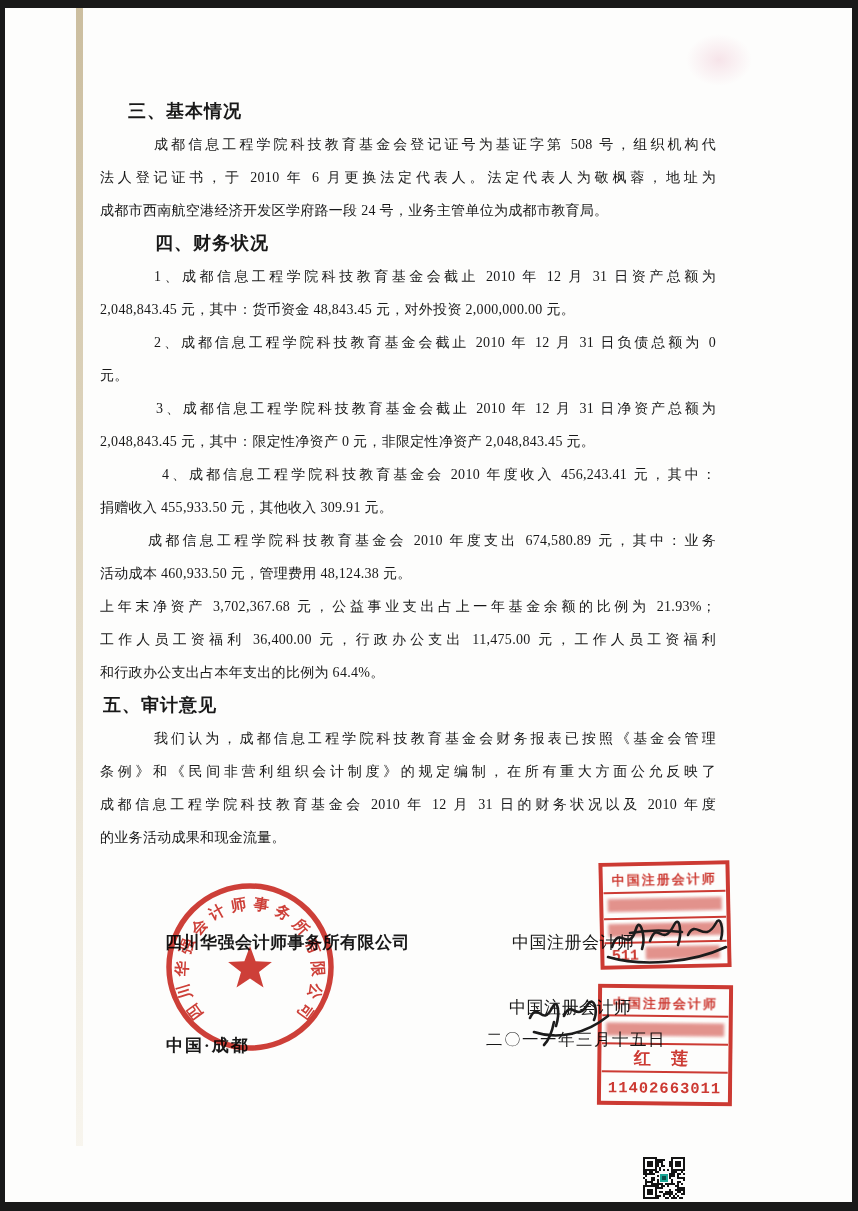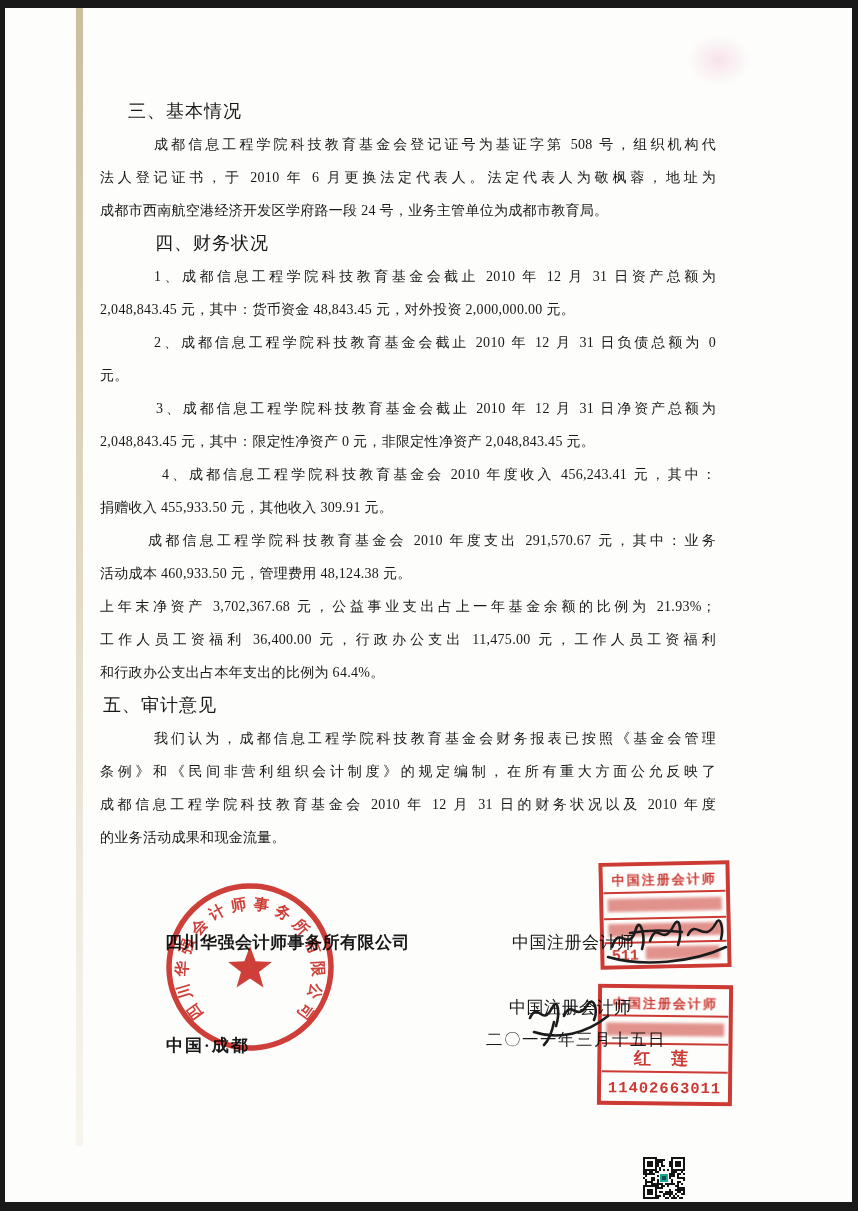--- a/index.html
+++ b/index.html
@@ -8,21 +8,21 @@
   .bar{position:absolute;background:#191919;}
   .bar-top{left:0;top:0;width:858px;height:8px;}
   .bar-bottom{left:0;top:1202px;width:858px;height:9px;}
   .bar-left{left:0;top:0;width:5px;height:1211px;}
   .bar-right{left:852px;top:0;width:6px;height:1211px;}
   .fold{position:absolute;left:76px;top:8px;width:7px;height:1138px;
         background:linear-gradient(180deg,#c6b795 0%,#ddd3bb 45%,#efeadd 80%,#f7f4ec 100%);opacity:.9;}
   .smudge{position:absolute;left:686px;top:34px;width:66px;height:52px;border-radius:50%;
         background:radial-gradient(closest-side,rgba(236,190,205,.4),rgba(236,190,205,0));}
   .flow{position:absolute;left:100px;top:95px;width:616px;}
-  .heading{font-size:18px;line-height:33px;font-weight:400;letter-spacing:1px;}
+  .heading{font-size:18px;line-height:33px;font-weight:700;letter-spacing:1px;}
   .bodyline{font-size:14px;line-height:33px;font-weight:500;letter-spacing:.3px;white-space:nowrap;}
   .jfull{text-align:justify;text-align-last:justify;}
   .abs{position:absolute;}
   .sigtext{font-size:17px;font-weight:500;letter-spacing:.5px;}
   .stampLayer{mix-blend-mode:multiply;}
   svg{display:block;}
 </style>
 </head>
 <body>
 
@@ -38,21 +38,21 @@
       <div class="bodyline">成都市西南航空港经济开发区学府路一段 24 号，业务主管单位为成都市教育局。</div>
       <div class="heading" style="margin-left: 55px;">四、财务状况</div>
       <div class="bodyline jfull" style="padding-left: 54px;">1、成都信息工程学院科技教育基金会截止 2010 年 12 月 31 日资产总额为</div>
       <div class="bodyline">2,048,843.45 元，其中：货币资金 48,843.45 元，对外投资 2,000,000.00 元。</div>
       <div class="bodyline jfull" style="padding-left: 54px;">2、成都信息工程学院科技教育基金会截止 2010 年 12 月 31 日负债总额为 0</div>
       <div class="bodyline">元。</div>
       <div class="bodyline jfull" style="padding-left: 56px;">3、成都信息工程学院科技教育基金会截止 2010 年 12 月 31 日净资产总额为</div>
       <div class="bodyline">2,048,843.45 元，其中：限定性净资产 0 元，非限定性净资产 2,048,843.45 元。</div>
       <div class="bodyline jfull" style="padding-left: 62px;">4、成都信息工程学院科技教育基金会 2010 年度收入 456,243.41 元，其中：</div>
       <div class="bodyline">捐赠收入 455,933.50 元，其他收入 309.91 元。</div>
-      <div class="bodyline jfull" style="padding-left: 48px;">成都信息工程学院科技教育基金会 2010 年度支出 291,570.67 元，其中：业务</div>
+      <div class="bodyline jfull" style="padding-left: 48px;">成都信息工程学院科技教育基金会 2010 年度支出 674,580.89 元，其中：业务</div>
       <div class="bodyline">活动成本 460,933.50 元，管理费用 48,124.38 元。</div>
       <div class="bodyline jfull">上年末净资产 3,702,367.68 元，公益事业支出占上一年基金余额的比例为 21.93%；</div>
       <div class="bodyline jfull">工作人员工资福利 36,400.00 元，行政办公支出 11,475.00 元，工作人员工资福利</div>
       <div class="bodyline">和行政办公支出占本年支出的比例为 64.4%。</div>
       <div class="heading" style="margin-left: 3px;">五、审计意见</div>
       <div class="bodyline jfull" style="padding-left: 54px;">我们认为，成都信息工程学院科技教育基金会财务报表已按照《基金会管理</div>
       <div class="bodyline jfull">条例》和《民间非营利组织会计制度》的规定编制，在所有重大方面公允反映了</div>
       <div class="bodyline jfull">成都信息工程学院科技教育基金会 2010 年 12 月 31 日的财务状况以及 2010 年度</div>
       <div class="bodyline">的业务活动成果和现金流量。</div>
     </div>

